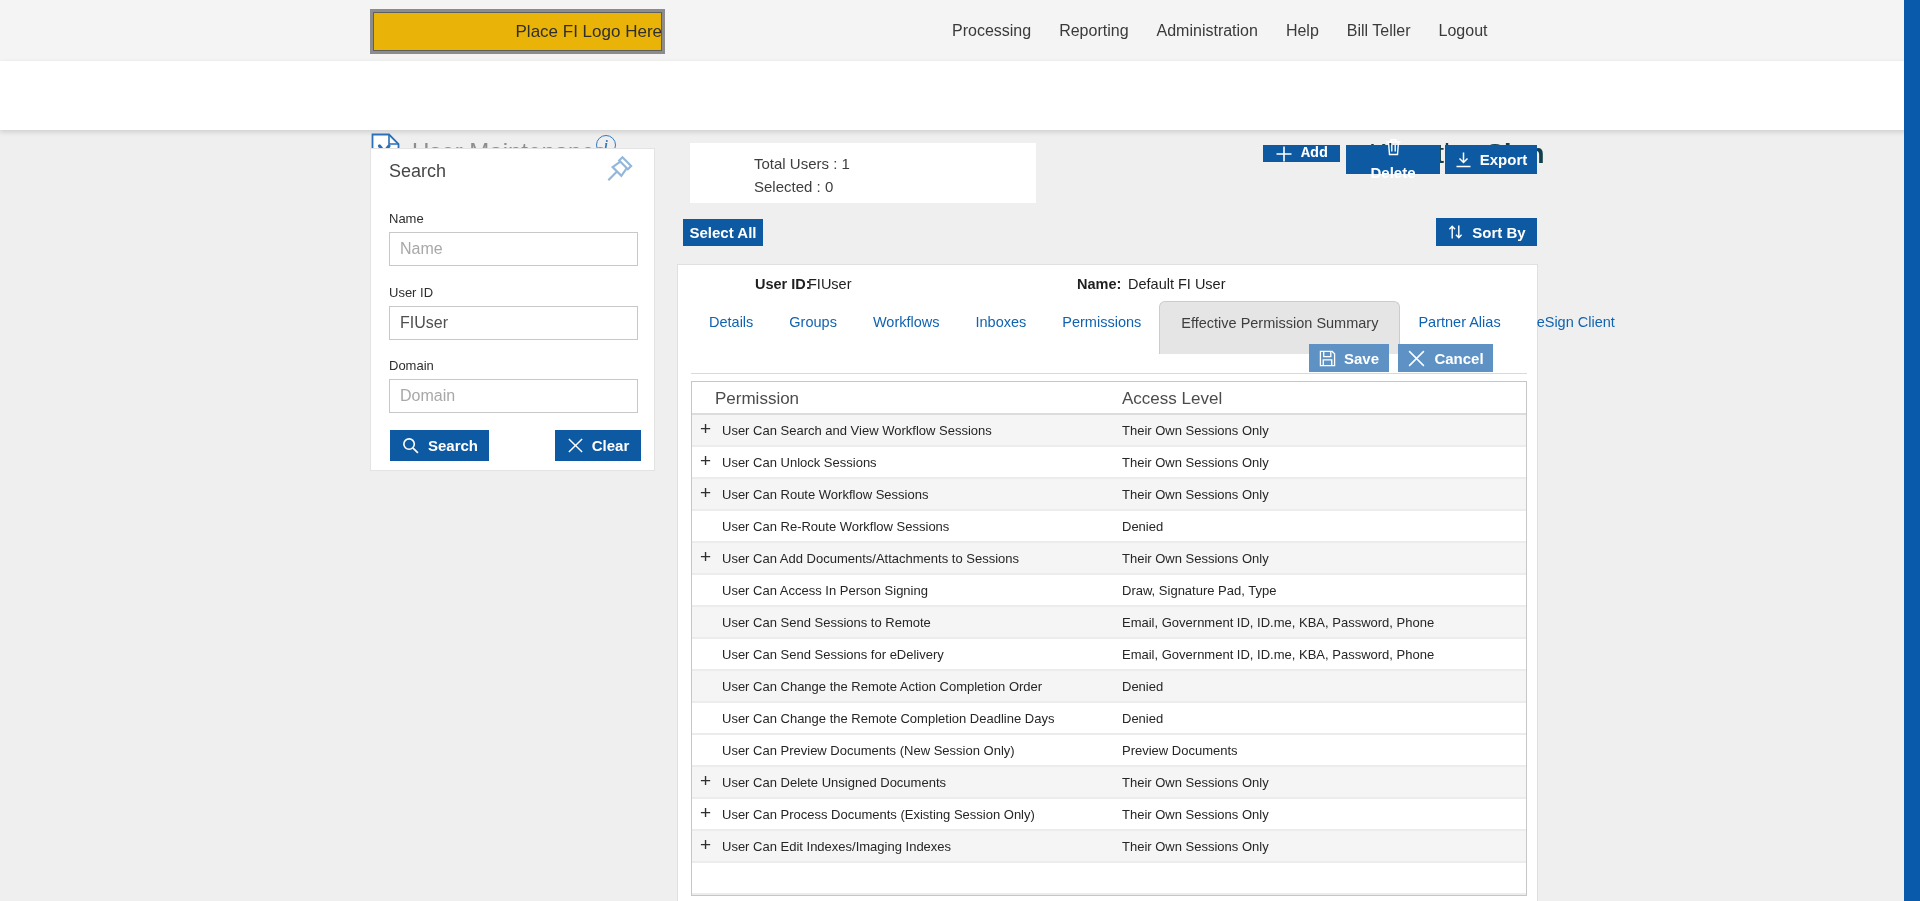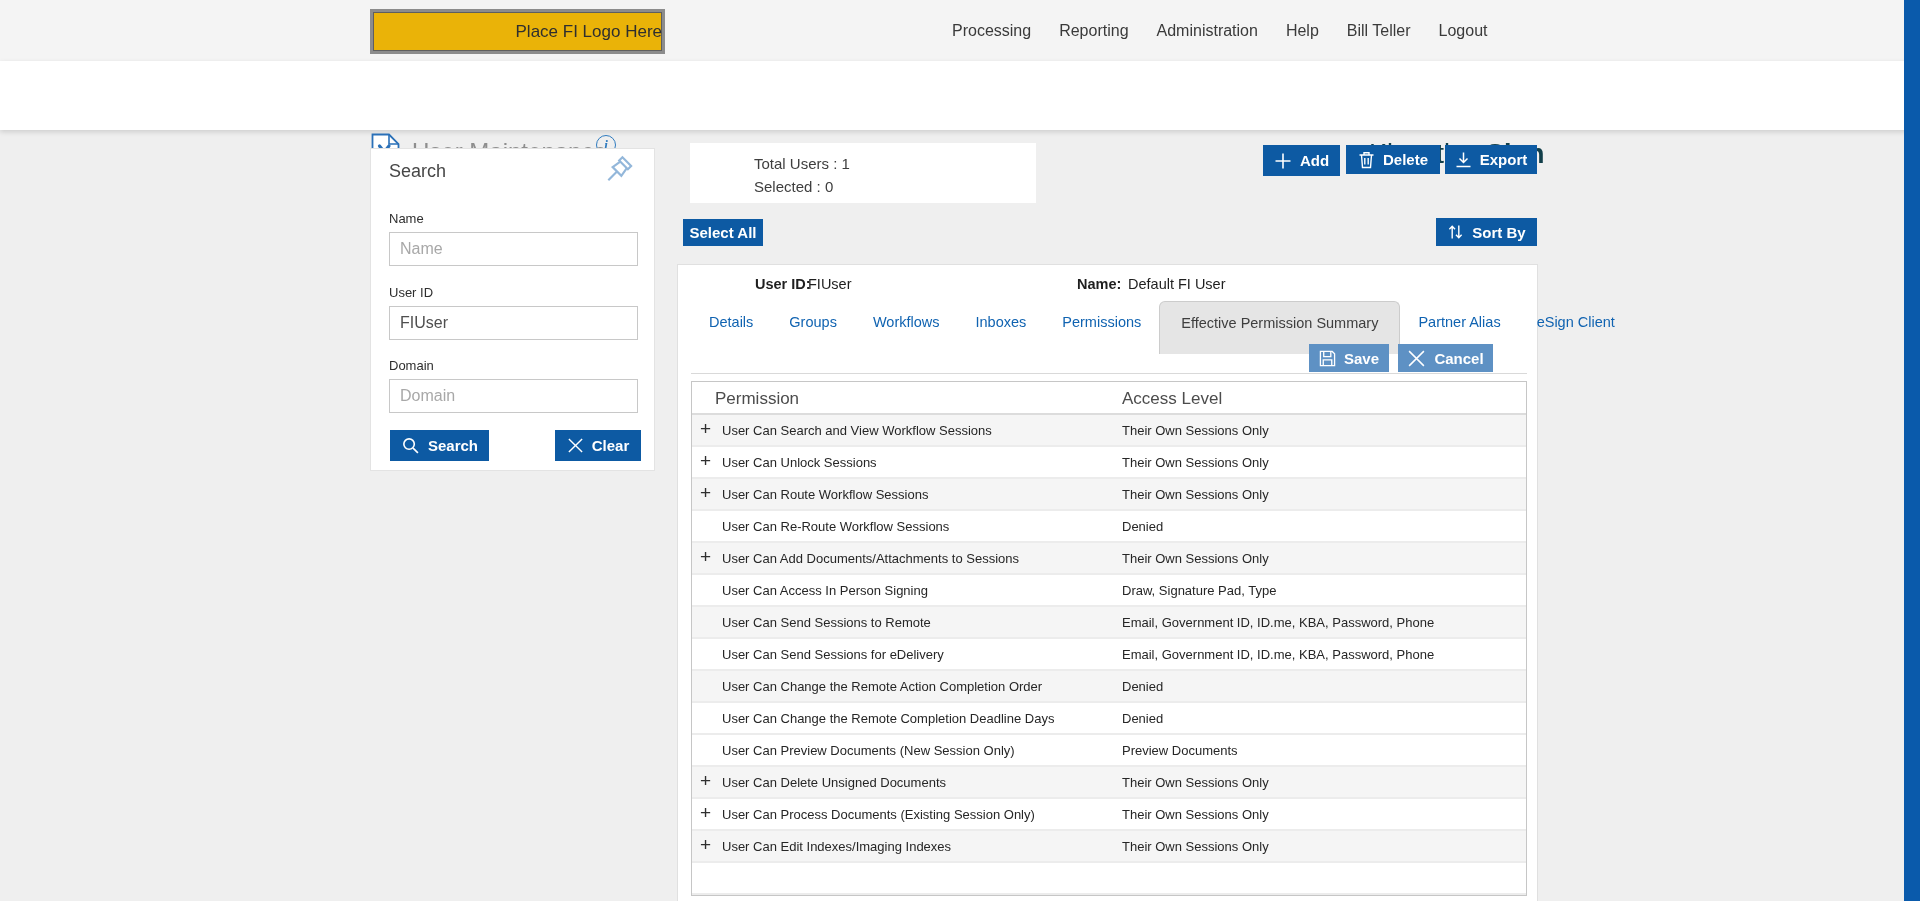--- a/index.html
+++ b/index.html
@@ -125,27 +125,27 @@
         </svg>
       <span>Clear</span>
     </div>
   </div>
 
   <div class="abs totals">
     <div>Total Users : 1</div>
     <div>Selected : 0</div>
   </div>
 
-  <div class="btn" style="left:1263px;top:145px;width:77px;height:31px;">
+  <div class="btn" style="left:1263px;top:145px;width:77px;height:17px;font-family:Liberation Mono, monospace;">
     <svg width="18" height="18" viewBox="0 0 18 18">
         <path d="M9 1.5 V16.5 M1.5 9 H16.5" stroke="#fff" stroke-width="1.6" fill="none"></path>
       </svg>
     <span>Add</span>
   </div>
-  <div class="btn" style="left:1346px;top:145px;width:94px;height:29px;">
+  <div class="btn" style="left:1346px;top:145px;width:94px;height:29px;flex-direction:column;">
     <svg width="17" height="18" viewBox="0 0 17 18">
         <path d="M1.5 4 H15.5 M6 4 V1.8 H11 V4 M3.5 4 L4.5 16.5 H12.5 L13.5 4 M6.8 7 V13.5 M10.2 7 V13.5" stroke="#fff" stroke-width="1.4" fill="none"></path>
       </svg>
     <span>Delete</span>
   </div>
   <div class="btn" style="left:1445px;top:145px;width:92px;height:29px;">
     <svg width="17" height="18" viewBox="0 0 17 18">
         <path d="M8.5 1.5 V11 M4.5 7.5 L8.5 11.5 L12.5 7.5 M1.5 15.5 H15.5" stroke="#fff" stroke-width="1.5" fill="none"></path>
       </svg>
     <span>Export</span>

